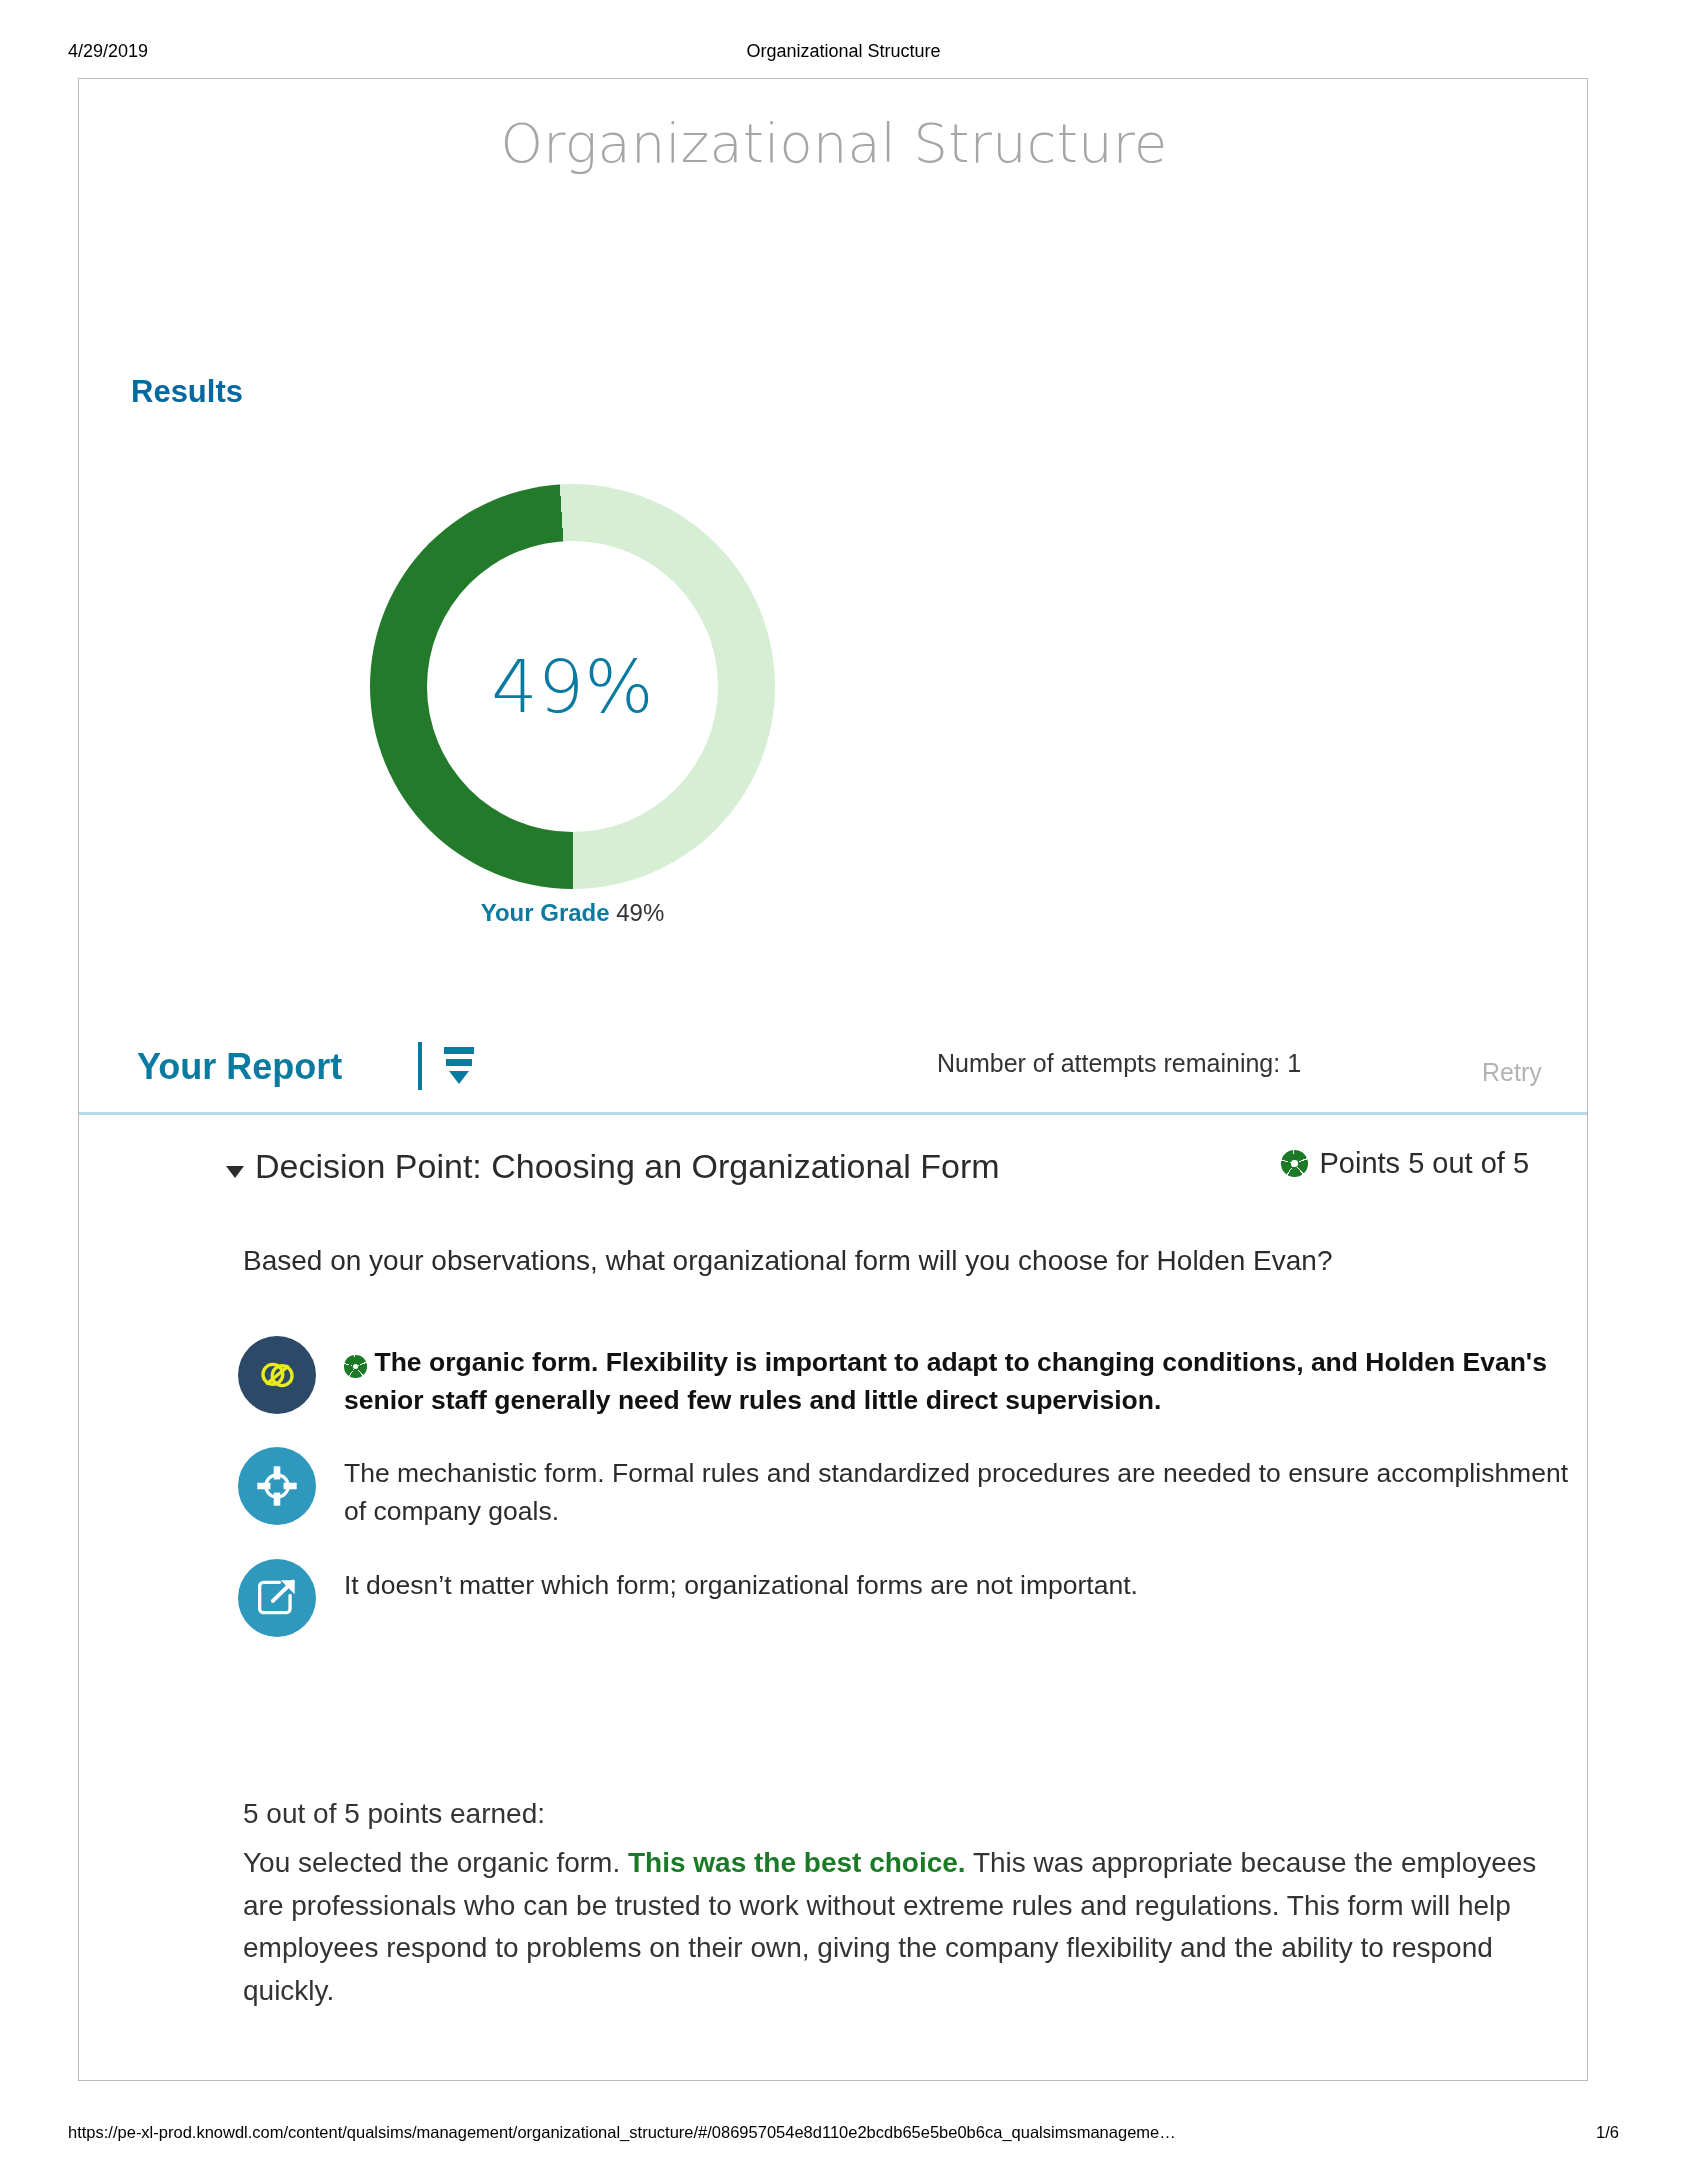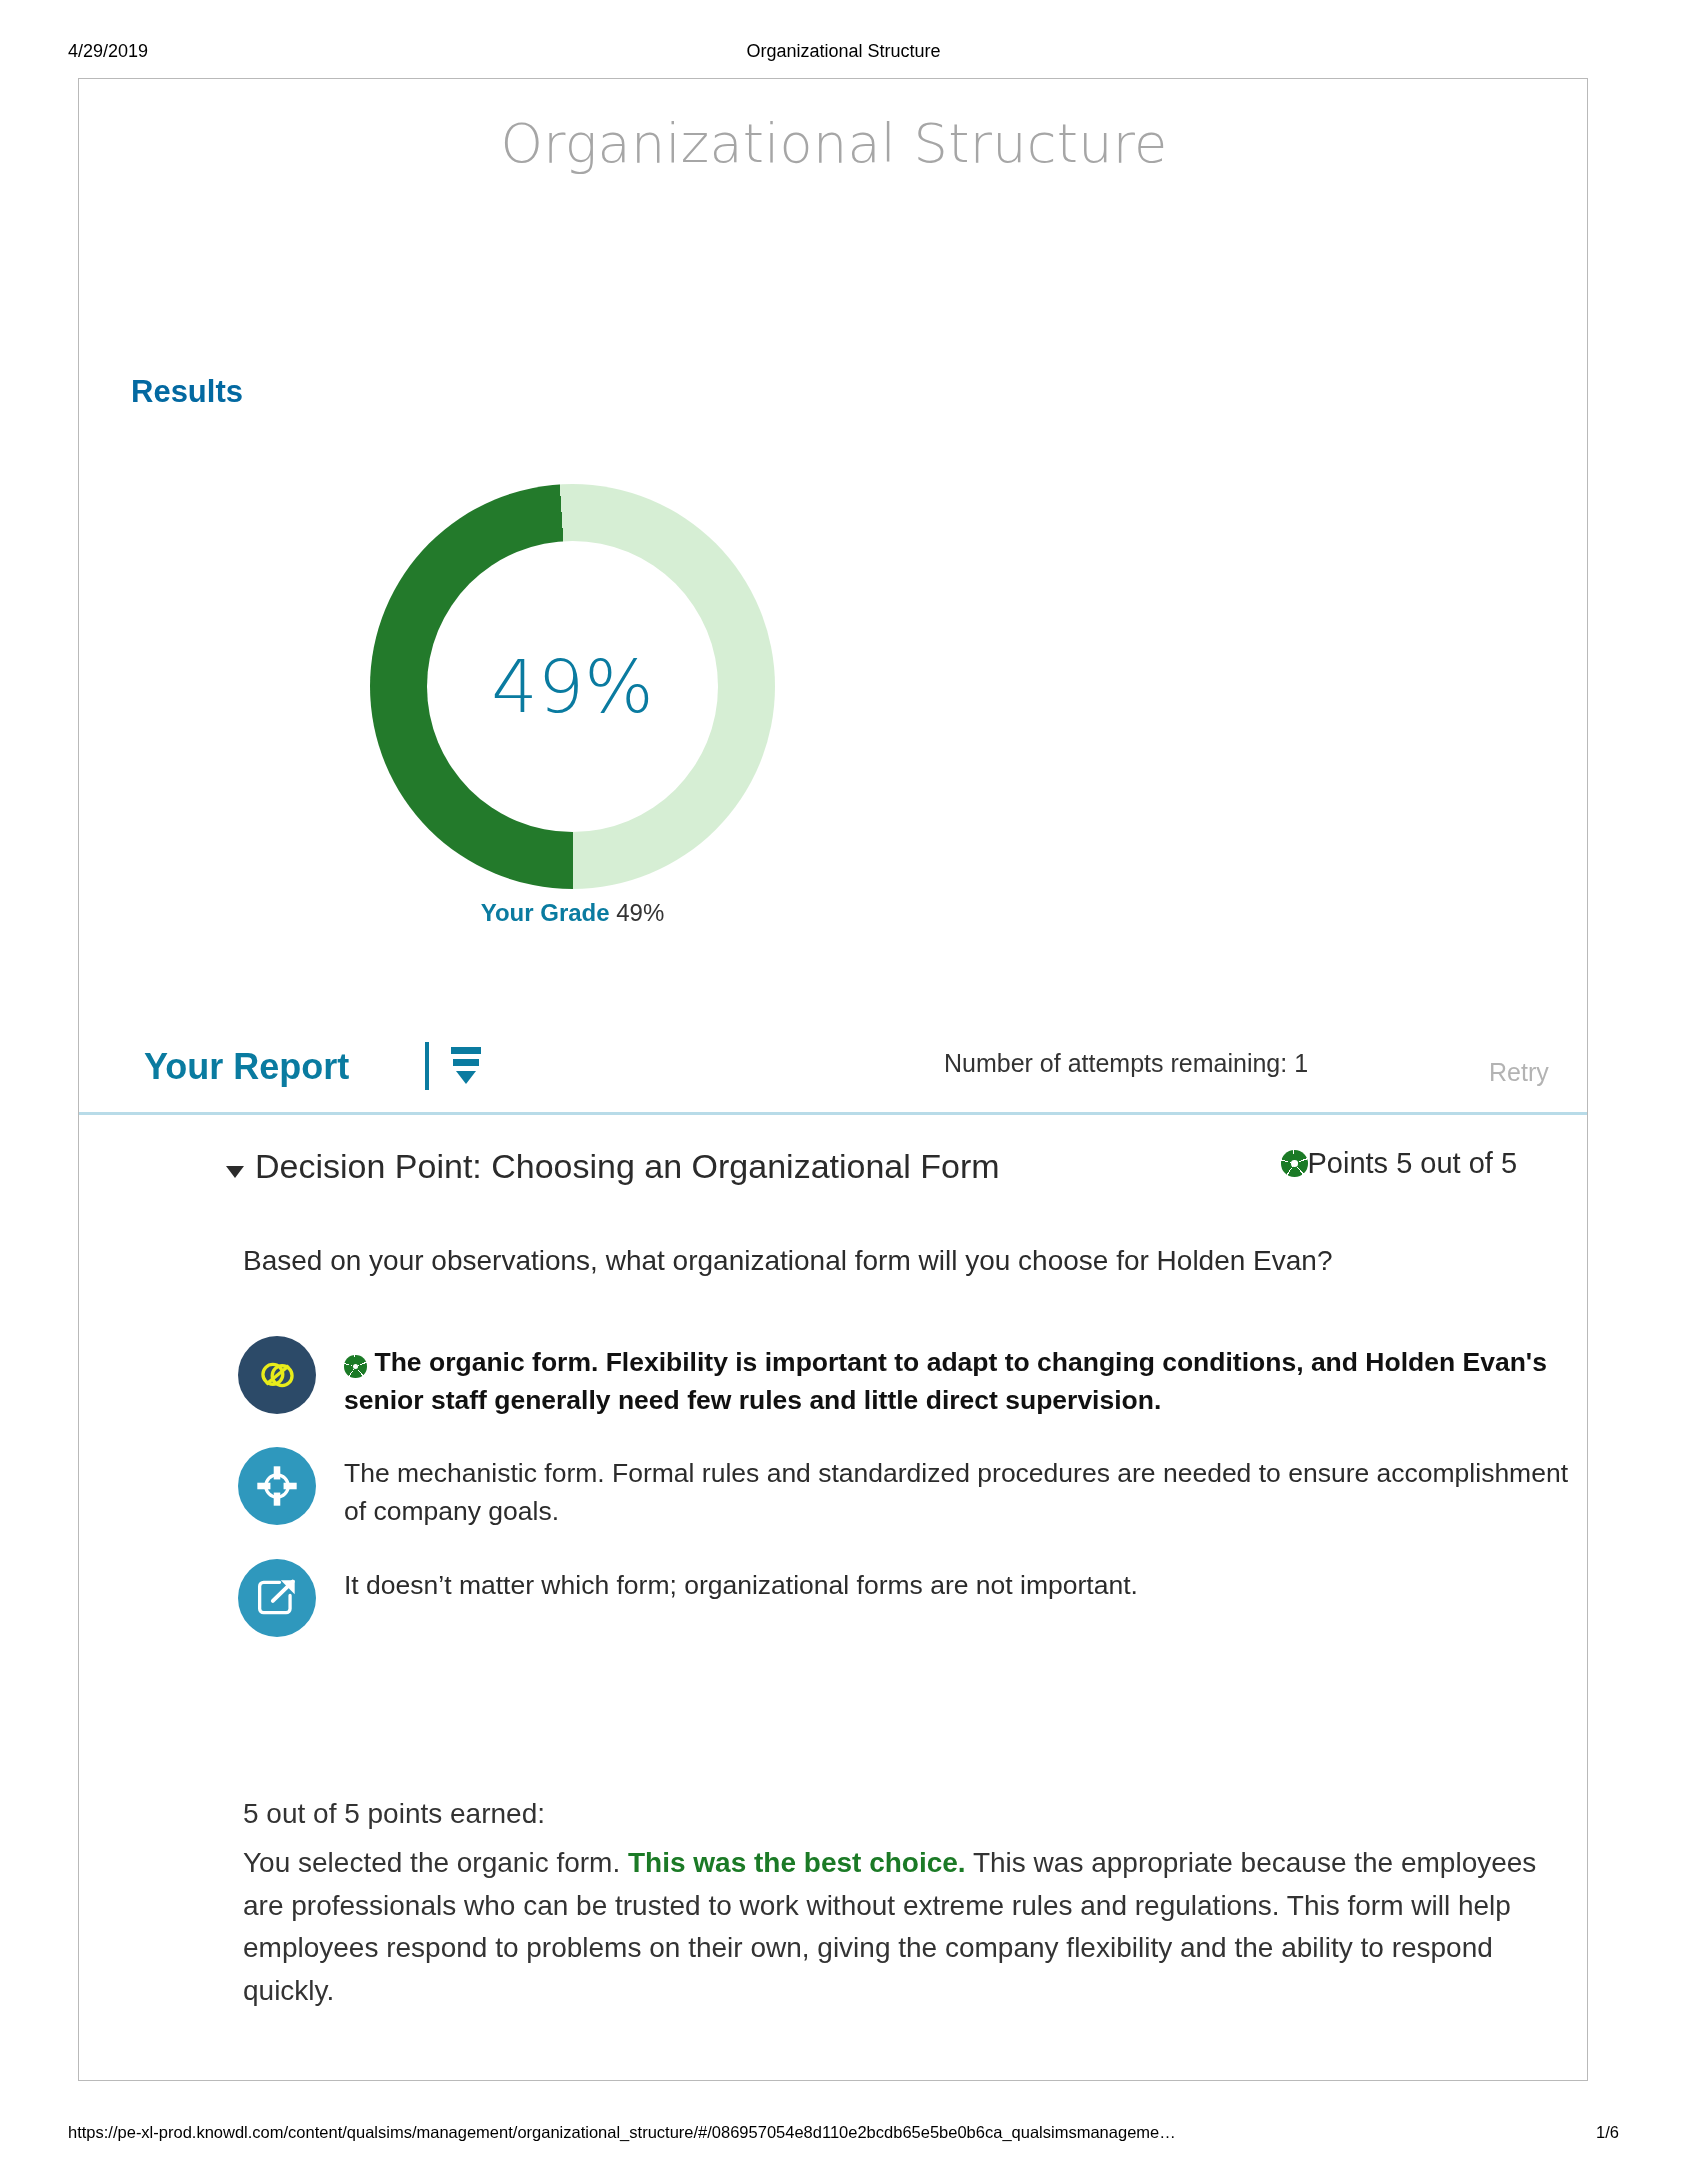--- a/index.html
+++ b/index.html
@@ -221,21 +221,21 @@
     font-weight: bold;
   }
   .grade-caption .gc-value {
     color: #333333;
   }
 
   
   .report-bar {
     position: absolute;
     top: 951px;
-    left: 13px;
+    left: 6px;
     width: 1510px;
     height: 89px;
     text-align: center;
   }
   .report-title {
     position: absolute;
     left: 52px;
     top: 16px;
     font-size: 36px;
     font-weight: bold;
@@ -327,20 +327,21 @@
   }
   .dp-points {
     position: absolute;
     left: 1202px;
     top: 0;
     font-size: 29px;
     color: #2b2b2b;
     white-space: nowrap;
     display: flex;
     align-items: center;
+    gap: 12px;
   }
 
   
   .badge-green {
     width: 26.5px;
     height: 26.5px;
     border-radius: 50%;
     background:
       conic-gradient(from 0deg,
         #1b7a26 0deg 66deg, #ffffff 66deg 72deg,

